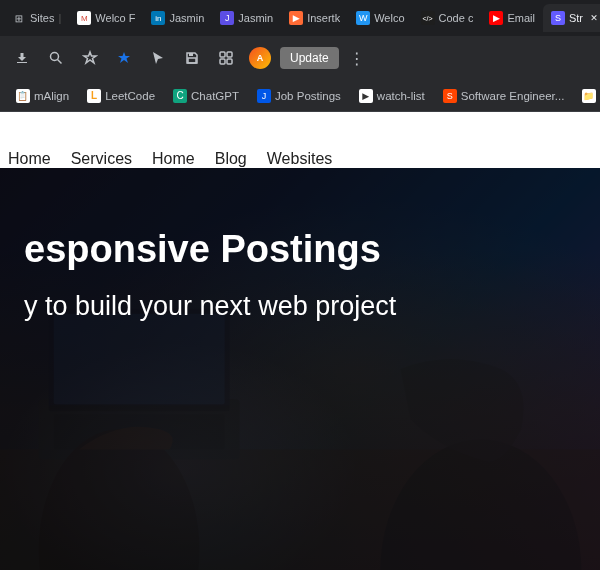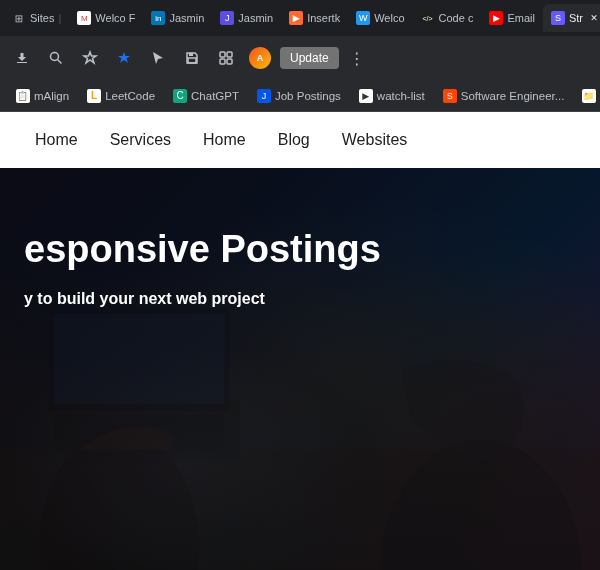--- a/index.html
+++ b/index.html
@@ -136,23 +136,23 @@
       height: calc(570px - 36px - 44px - 32px);
       overflow: hidden;
       position: relative;
     }
 
     
     .site-nav {
       background: #fff;
       height: 56px;
       display: flex;
-      align-items: center;
-      padding: 0 35px;
-      gap: 32px;
+      align-items: flex-end;
+      padding: 0 8px;
+      gap: 20px;
       position: relative;
       z-index: 10;
     }
     .site-nav-link {
       font-size: 16px;
       font-weight: 500;
       color: #222;
       cursor: pointer;
       text-decoration: none;
     }
@@ -202,22 +202,22 @@
       padding: 60px 24px 0 24px;
     }
     .hero-heading {
       font-size: 38px;
       font-weight: 700;
       color: #fff;
       line-height: 1.15;
       margin-bottom: 16px;
     }
     .hero-subheading {
-      font-size: 16px;
-      font-weight: 700;
+      font-size: 27px;
+      font-weight: 400;
       color: #fff;
       line-height: 1.4;
     }
 
     
     .fav-gmail { background: #fff; color: #d44638; }
     .fav-linkedin { background: #0077b5; color: #fff; }
     .fav-jasper { background: #5c4ee5; color: #fff; }
     .fav-insertkick { background: #ff6b35; color: #fff; }
     .fav-welcome { background: #2196f3; color: #fff; }

